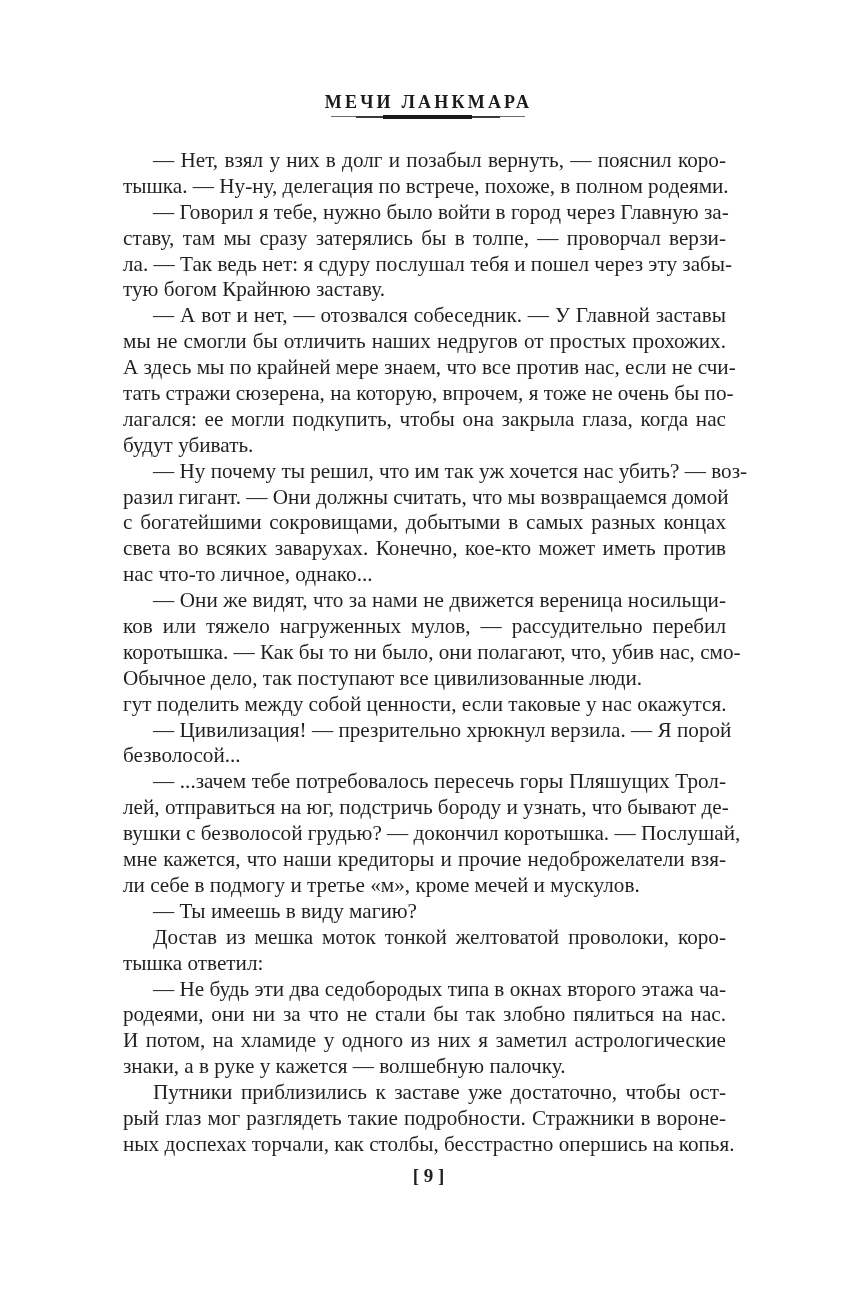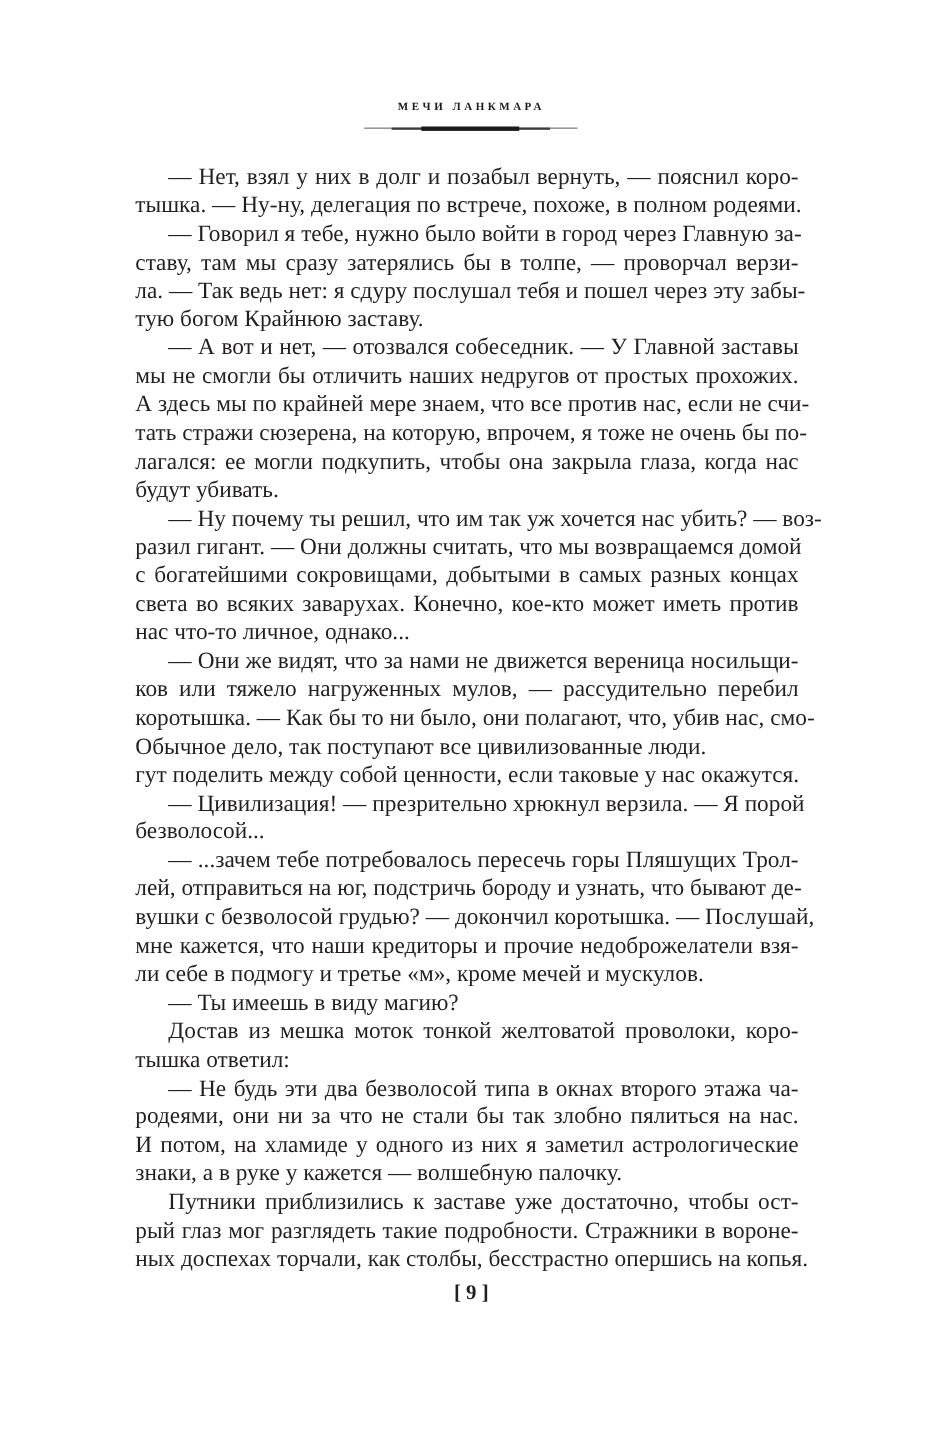--- a/index.html
+++ b/index.html
@@ -4,21 +4,21 @@
   <style>
     html, body { margin: 0; padding: 0; background: #ffffff; }
     body {
       width: 857px; height: 1300px; position: relative; overflow: hidden;
       font-family: "DejaVu Serif", "Liberation Serif", serif;
       color: #231f20;
     }
     .running-head {
       position: absolute; top: 92px; left: 0; width: 857px;
       text-align: center; font-family: "Liberation Serif", serif;
-      font-weight: bold; font-size: 10px; letter-spacing: 3.2px;
+      font-weight: bold; font-size: 18px; letter-spacing: 3.2px;
       color: #1e1a1b;
     }
     .head-rule {
       position: absolute; top: 114px; left: 331px; width: 194px; height: 6px;
     }
     .head-rule .thin { position:absolute; top:2px; left:0; width:194px; height:1px; background:#6a6a6a; }
     .head-rule .mid { position:absolute; top:2px; left:25px; width:144px; height:2px; background:#3a3a3a; }
     .head-rule .thick { position:absolute; top:1px; left:52px; width:89px; height:4px; background:#1a1a1a; }
     .text-block {
       position: absolute; top: 148px; left: 123px; width: 603px;
@@ -72,21 +72,21 @@
     <span class="line indent">— Цивилизация! — презрительно хрюкнул верзила. — Я порой</span>
     <span class="line last">безволосой...</span>
     <span class="line indent">— ...зачем тебе потребовалось пересечь горы Пляшущих Трол-</span>
     <span class="line">лей, отправиться на юг, подстричь бороду и узнать, что бывают де-</span>
     <span class="line">вушки с безволосой грудью? — докончил коротышка. — Послушай,</span>
     <span class="line">мне кажется, что наши кредиторы и прочие недоброжелатели взя-</span>
     <span class="line last">ли себе в подмогу и третье «м», кроме мечей и мускулов.</span>
     <span class="line indent last">— Ты имеешь в виду магию?</span>
     <span class="line indent">Достав из мешка моток тонкой желтоватой проволоки, коро-</span>
     <span class="line last">тышка ответил:</span>
-    <span class="line indent">— Не будь эти два безволосой типа в окнах второго этажа ча-</span>
+    <span class="line indent">— Не будь эти два седобородых типа в окнах второго этажа ча-</span>
     <span class="line">родеями, они ни за что не стали бы так злобно пялиться на нас.</span>
     <span class="line">И потом, на хламиде у одного из них я заметил астрологические</span>
     <span class="line last">знаки, а в руке у кажется — волшебную палочку.</span>
     <span class="line indent">Путники приблизились к заставе уже достаточно, чтобы ост-</span>
     <span class="line">рый глаз мог разглядеть такие подробности. Стражники в вороне-</span>
     <span class="line">ных доспехах торчали, как столбы, бесстрастно опершись на копья.</span>
   </div>
 
 <div class="folio">[ 9 ]</div>
 

